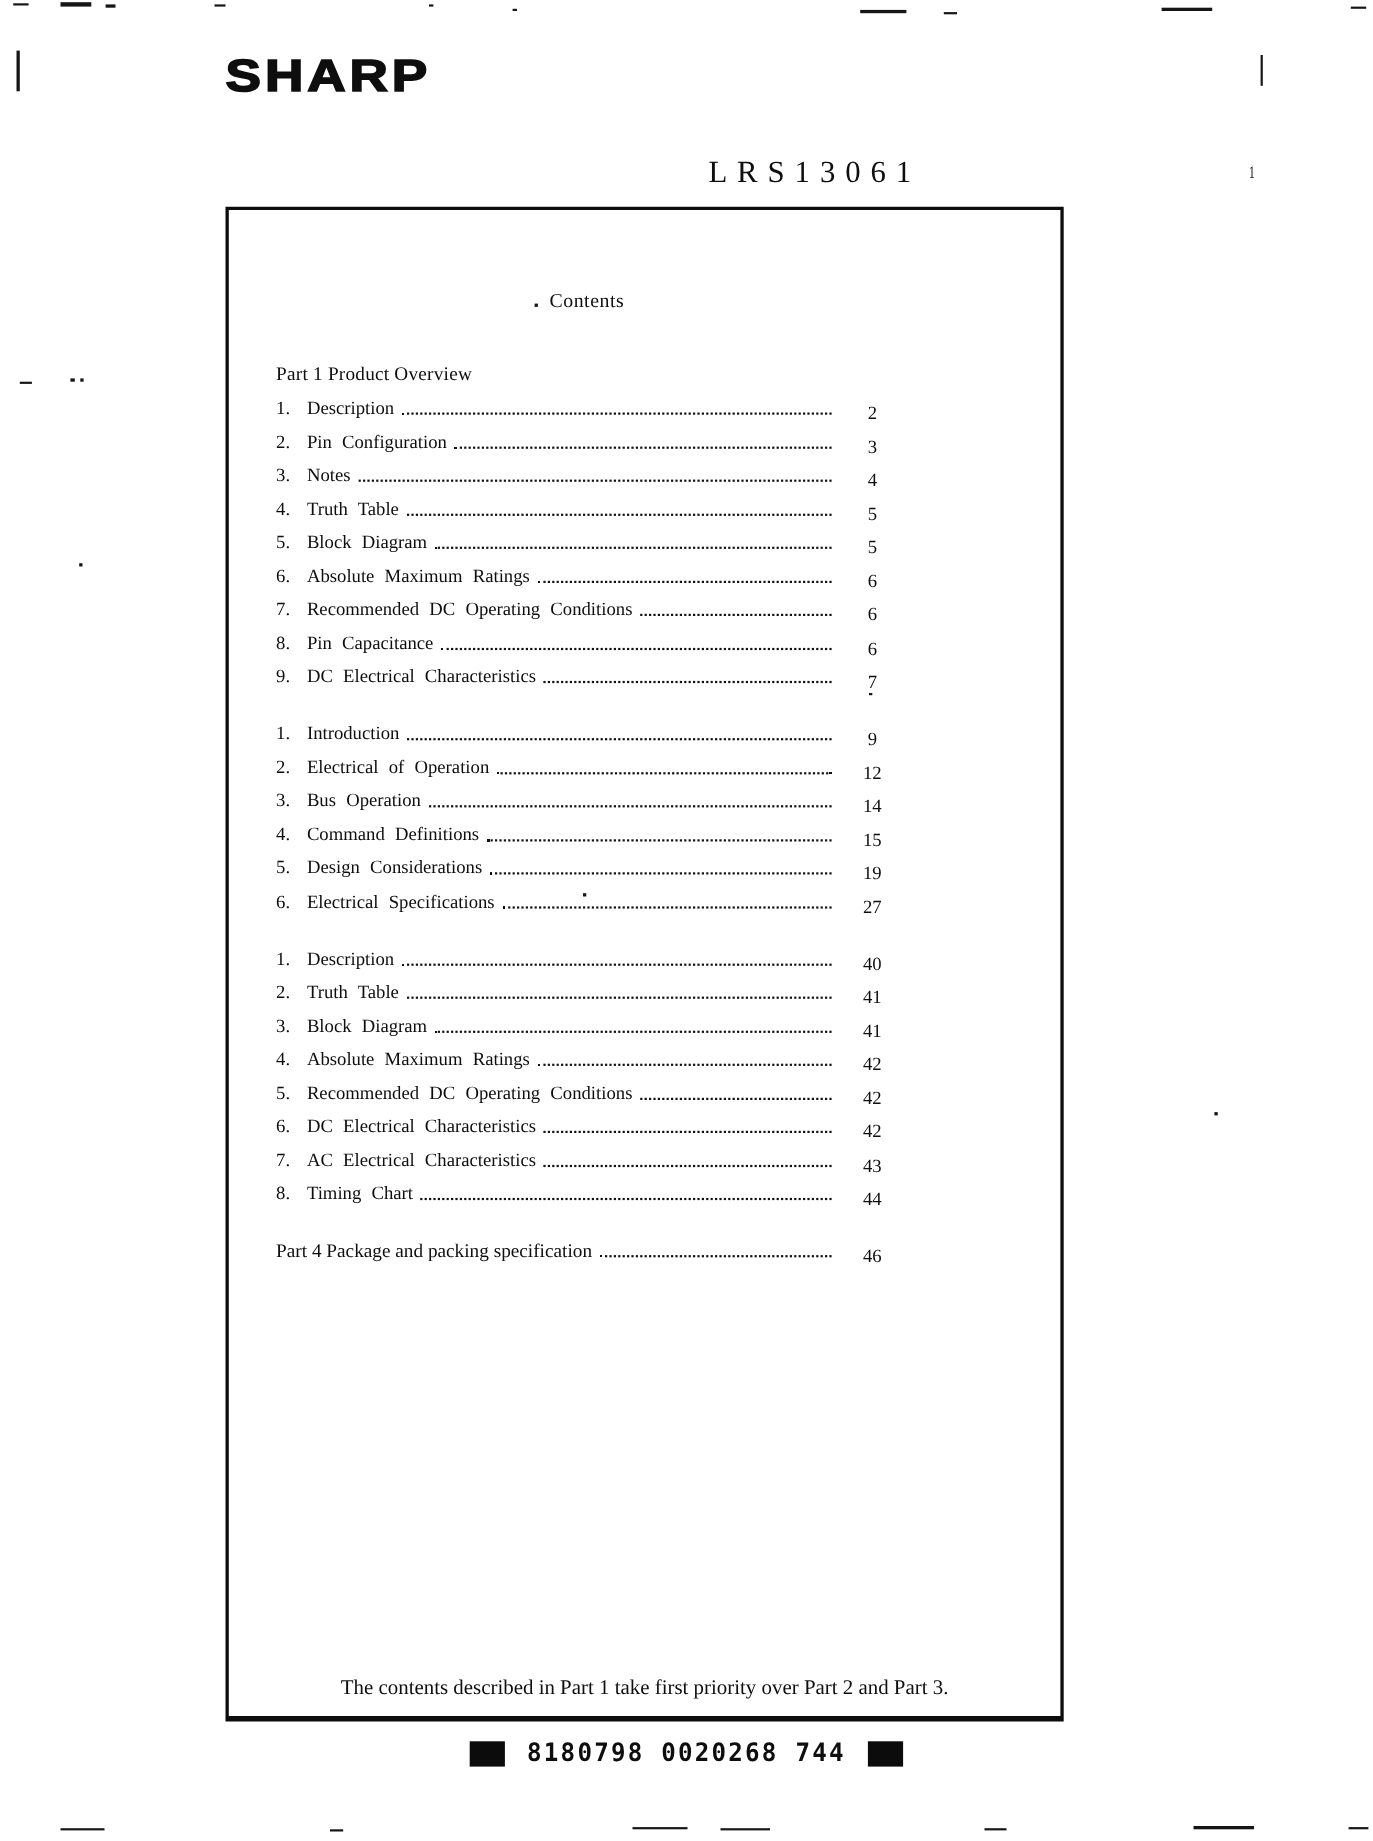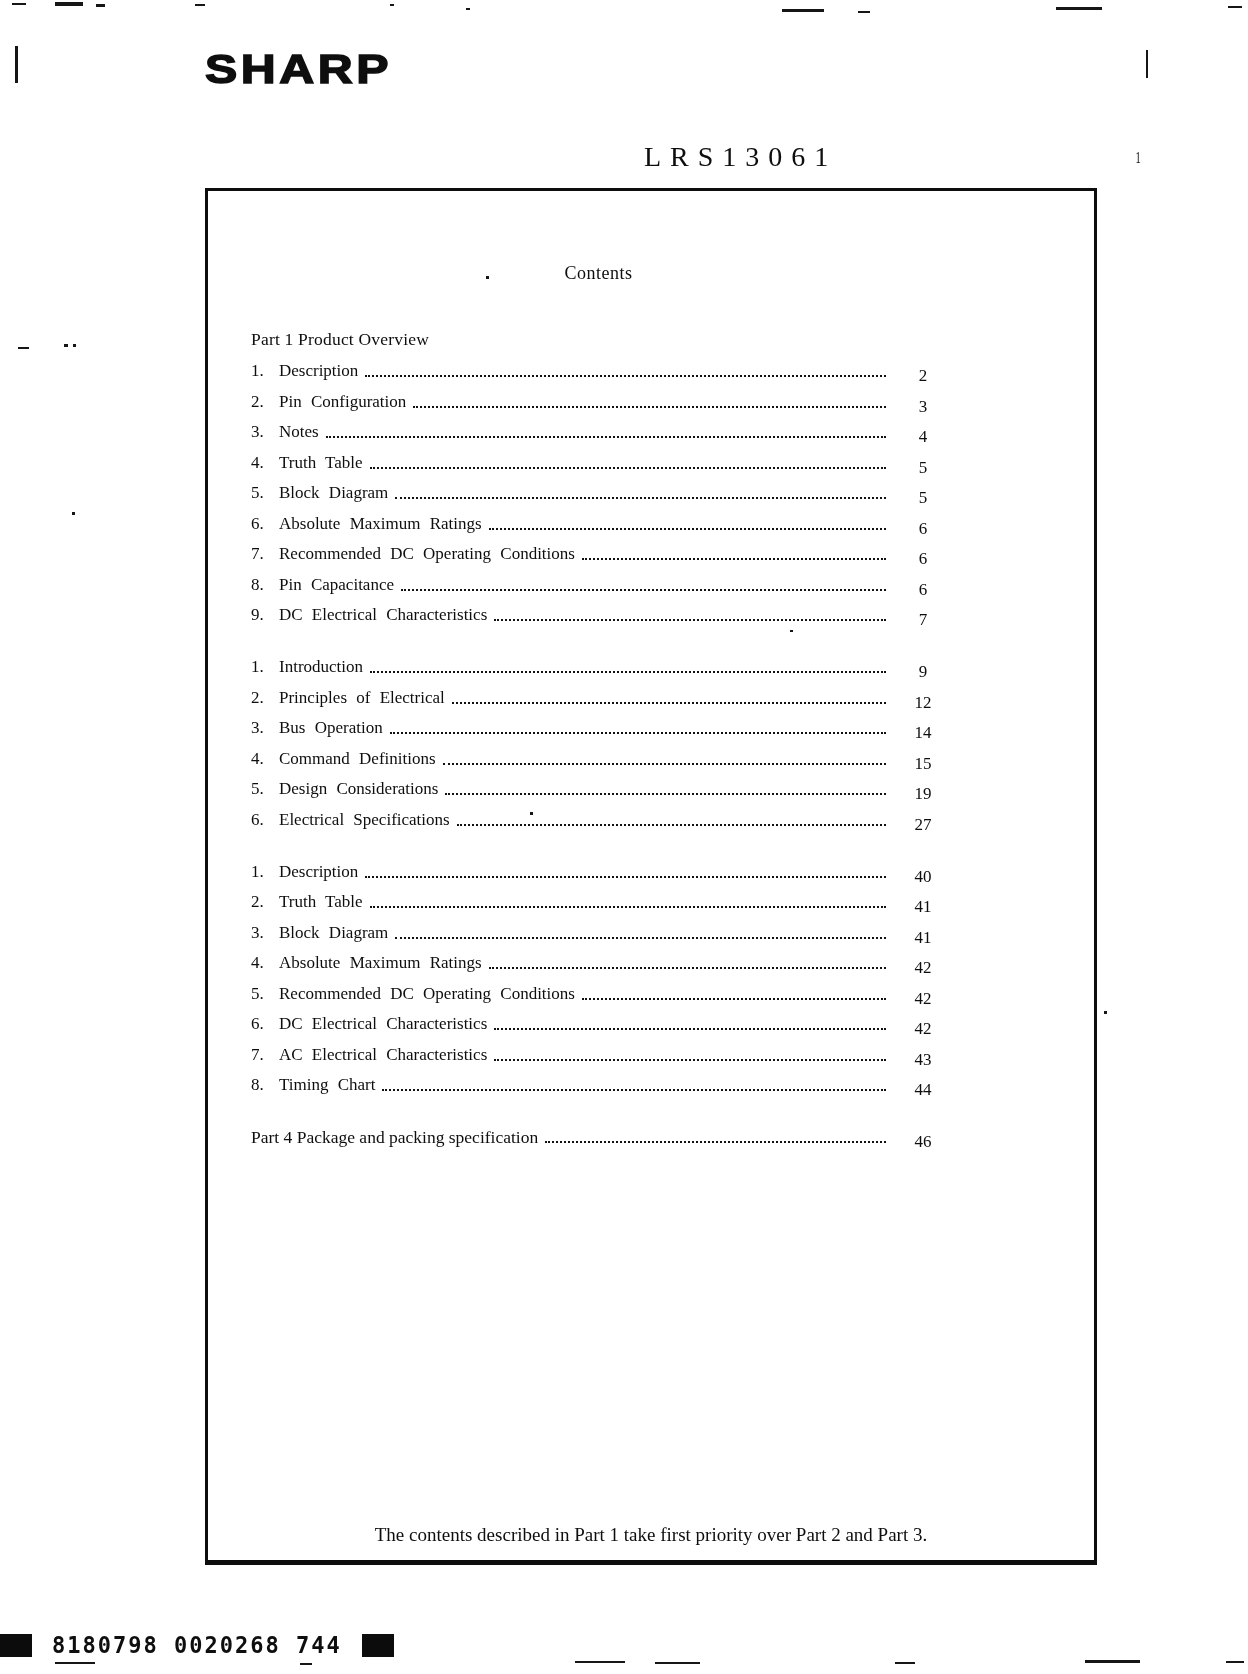--- a/index.html
+++ b/index.html
@@ -25,21 +25,21 @@
     font-size: 28px; letter-spacing: 9px; white-space: pre;
   }
   .corner-mark {
     position: absolute; left: 1134px; top: 149px;
     font-size: 16px; transform: scaleX(0.65);
   }
 
   
   .toc-box {
     position: absolute; left: 205px; top: 188px;
-    width: 892px; height: 1377px;
+    width: 762px; height: 1377px;
     border: 3px solid #0d0d0d;
     border-bottom-width: 5px;
     padding: 70px 148px 0 43px;
   }
   .contents-title {
     text-align: center; font-size: 18px; line-height: 24px;
     margin-bottom: 44px; letter-spacing: 0.5px;
   }
   .toc-section { margin-bottom: 32px; }
   .toc-heading {
@@ -64,22 +64,22 @@
     width: 46px; flex: none; text-align: center;
     transform: translateY(5px);
   }
   .footer-note {
     position: absolute; left: 0; bottom: 14px; width: 100%;
     text-align: center; font-size: 19px;
   }
 
   
   .stamp-line {
-    position: absolute; left: 0; top: 1633px; width: 100%;
-    display: flex; justify-content: flex-start; align-items: center;
+    position: absolute; left: 0; top: 1582px; width: 100%;
+    display: flex; justify-content: center; align-items: center;
     gap: 20px; 
   }
   .stamp-block { width: 32px; height: 23px; background: #0c0c0c; }
   .stamp-text {
     font-family: "DejaVu Sans Mono", monospace;
     font-weight: bold; font-size: 22px; letter-spacing: 2px;
     transform: scaleY(1.05);
   }
 
   
@@ -154,21 +154,21 @@
       </div>
       <div class="toc-section">
         <div class="toc-row">
           <span class="toc-num">1.</span>
           <span class="toc-label">Introduction</span>
           <span class="leader"></span>
           <span class="toc-page">9</span>
         </div>
         <div class="toc-row">
           <span class="toc-num">2.</span>
-          <span class="toc-label">Principles of Electrical</span>
+          <span class="toc-label">Electrical of Operation</span>
           <span class="leader"></span>
           <span class="toc-page">12</span>
         </div>
         <div class="toc-row">
           <span class="toc-num">3.</span>
           <span class="toc-label">Bus Operation</span>
           <span class="leader"></span>
           <span class="toc-page">14</span>
         </div>
         <div class="toc-row">

